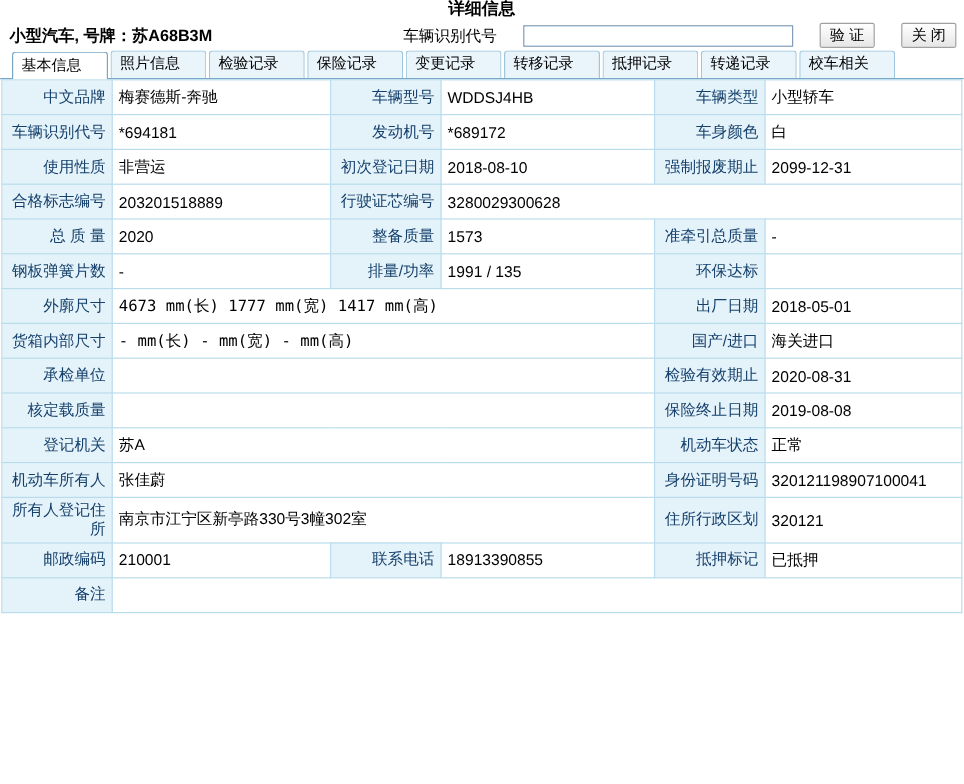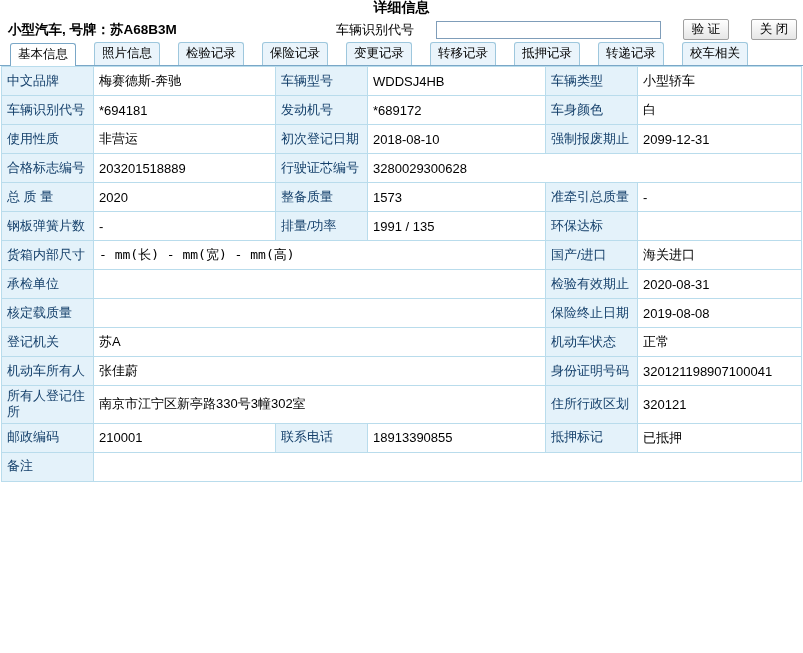--- a/index.html
+++ b/index.html
@@ -75,25 +75,25 @@
     display: flex;
     align-items: flex-end;
     padding-left: 10px;
     height: 22px;
     border-bottom: 1px solid #7aa7c7;
     box-sizing: border-box;
   }
   .tab {
     font-size: 12.5px;
     color: #000;
-    padding: 2px 7px 3px 7px;
+    padding: 2px 21px 3px 7px;
     border: 1px solid #9ec7dd;
     border-bottom: none;
     background: #eaf4fb;
-    margin-right: 18px;
+    margin-right: 2px;
     border-radius: 3px 3px 0 0;
     cursor: pointer;
     white-space: nowrap;
   }
   .tab.active {
     background: #ffffff;
     border-color: #7aa7c7;
     font-weight: normal;
     position: relative;
     top: 1px;
@@ -107,21 +107,21 @@
   table.detail td {
     border: 1px solid #b9dcec;
     font-size: 13px;
     height: 24px;
     padding: 2px 5px;
     vertical-align: middle;
     word-break: break-all;
   }
   td.lbl {
     background: #e4f2fa;
-    text-align: left;
+    text-align: right;
     color: #15406b;
     white-space: normal;
     line-height: 1.25;
   }
   td.val {
     background: #ffffff;
     text-align: left;
     color: #000;
     margin-left: 39px;
   }
@@ -222,20 +222,26 @@
       <tr>
         <td class="lbl">钢板弹簧片数</td>
         <td class="val">-</td>
         <td class="lbl">排量/功率</td>
         <td class="val">1991  / 135</td>
         <td class="lbl">环保达标</td>
         <td class="val"></td>
       </tr>
 
 
+      <tr>
+        <td class="lbl">外廓尺寸</td>
+        <td class="val sub" colspan="3">4673 mm(长) 1777 mm(宽) 1417 mm(高)</td>
+        <td class="lbl">出厂日期</td>
+        <td class="val">2018-05-01</td>
+      </tr>
 
       <tr>
         <td class="lbl">货箱内部尺寸</td>
         <td class="val sub" colspan="3">- mm(长) - mm(宽) - mm(高)</td>
         <td class="lbl">国产/进口</td>
         <td class="val">海关进口</td>
       </tr>
 
       <tr>
         <td class="lbl">承检单位</td>

